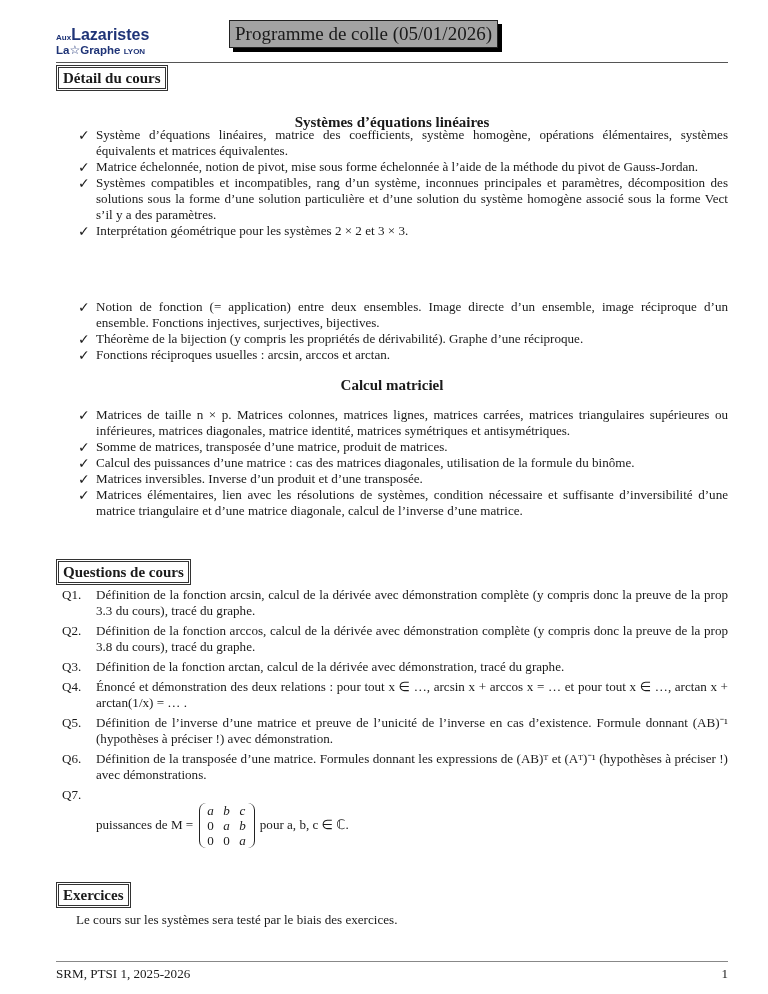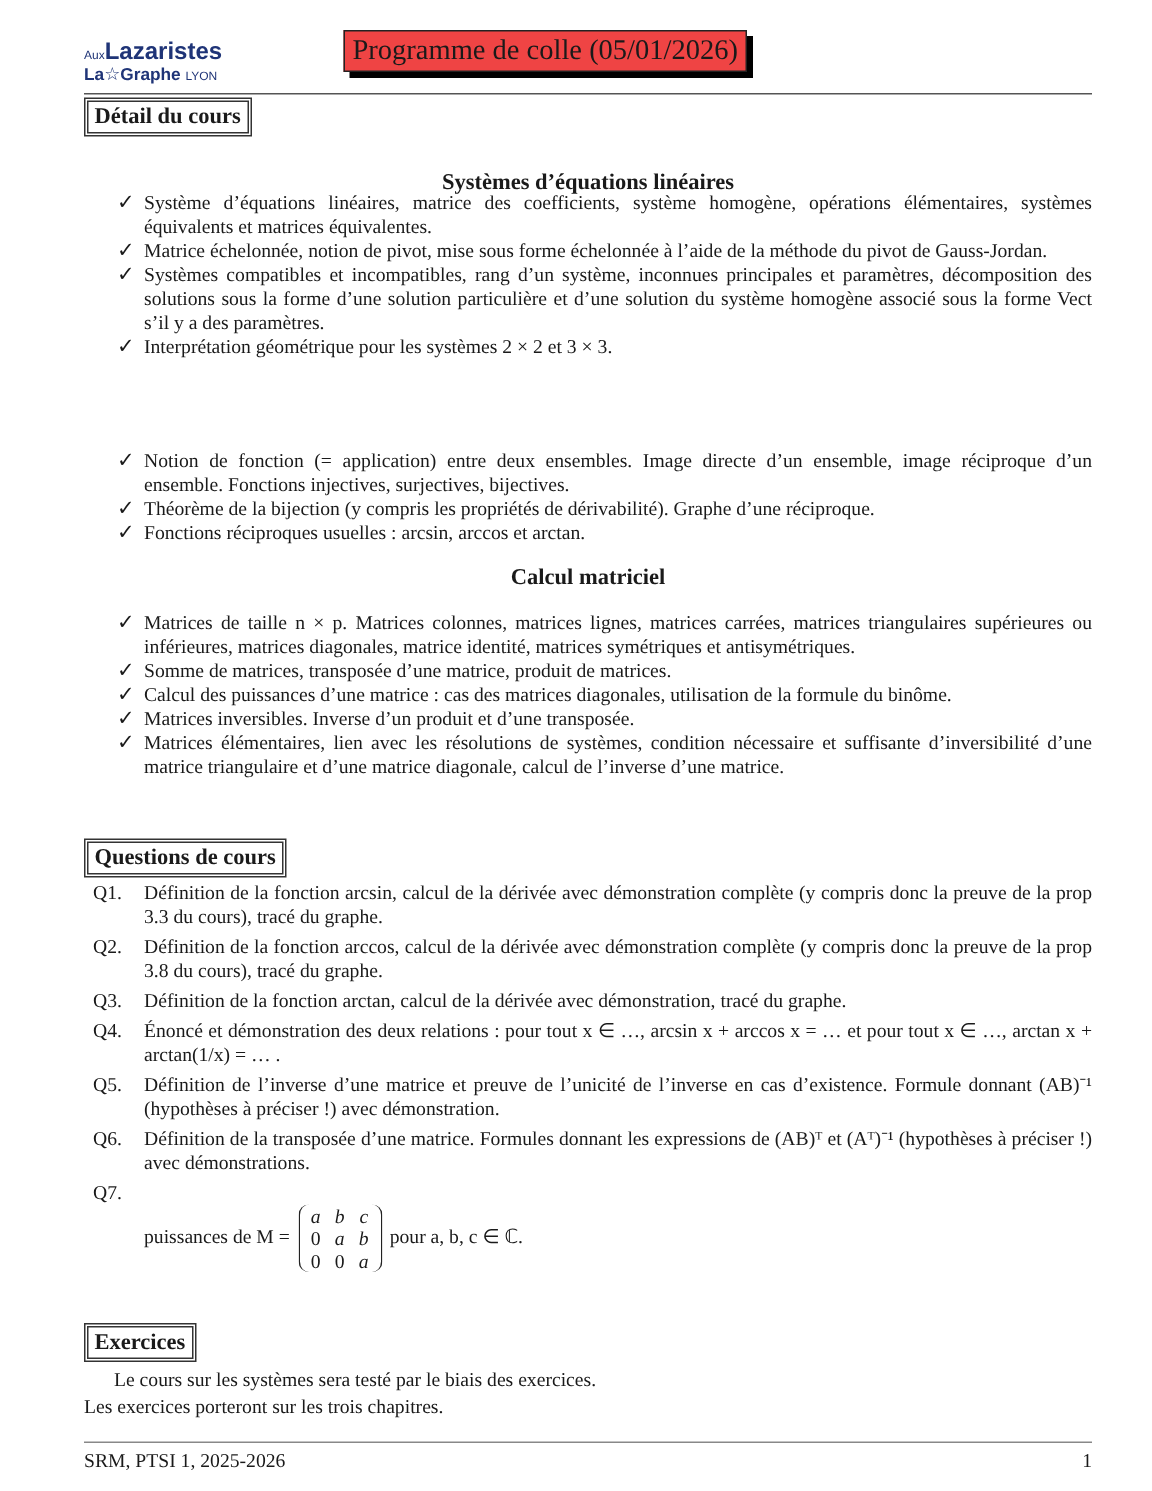--- a/index.html
+++ b/index.html
@@ -9,29 +9,29 @@
       color: #1a1a1a;
     }
     .page { position: absolute; left: 0; top: 0; width: 768px; height: 994px; }
 
     
     .logo {
       position: absolute; left: 56px; top: 29px; width: 80px; height: 26px;
       font-family: "Liberation Sans", sans-serif; color: #1f3477; line-height: 12px;
     }
     .logo .l1 { font-size: 10px; white-space: nowrap; }
-    .logo .l1 .small { font-size: 8px; font-weight: normal; }
+    .logo .l1 .small { font-size: 8px; font-weight: bold; }
     .logo .l1 .big { font-weight: bold; font-size: 16px; }
     .logo .l2 { font-size: 11.5px; white-space: nowrap; font-weight: bold; }
     .logo .l2 .star { color: #1f3477; font-size: 12px; font-weight: normal; }
-    .logo .l2 .lyon { font-size: 8px; font-weight: normal; }
+    .logo .l2 .lyon { font-size: 8px; font-weight: bold; }
 
     .title-box {
       position: absolute; left: 229px; top: 20px; height: 26px;
-      padding: 0 5px; border: 1px solid #222; background: #ef4444;
+      padding: 0 5px; border: 1px solid #222; background: #a3a3a3;
       font-family: "Liberation Serif", serif; font-size: 19px; line-height: 26px;
       box-shadow: 4px 4px 0 #000; white-space: nowrap;
     }
     .header-rule {
       position: absolute; left: 56px; top: 62px; width: 672px; height: 1px; background: #555;
     }
 
     
     .sect-box {
       position: absolute; left: 56px; height: 20px;
@@ -149,18 +149,17 @@
             <span class="n">0</span>
             <span>a</span>
           </span>
       </span>
       <span>pour a, b, c ∈ ℂ.</span>
     </li>
   </ol>
 
   <div class="sect-box" style="top:882px;">Exercices</div>
   <div class="ex-text text" style="top:912px; text-indent:20px;">Le cours sur les systèmes sera testé par le biais des exercices.</div>
-  <div class="ex-text text" style="top:930px;">Les exercices porteront sur les trois chapitres.</div>
 
   <div class="footer-rule"></div>
   <div class="footer-left text">SRM, PTSI 1, 2025-2026</div>
   <div class="footer-right text">1</div>
 </div>
 
 </body></html>

